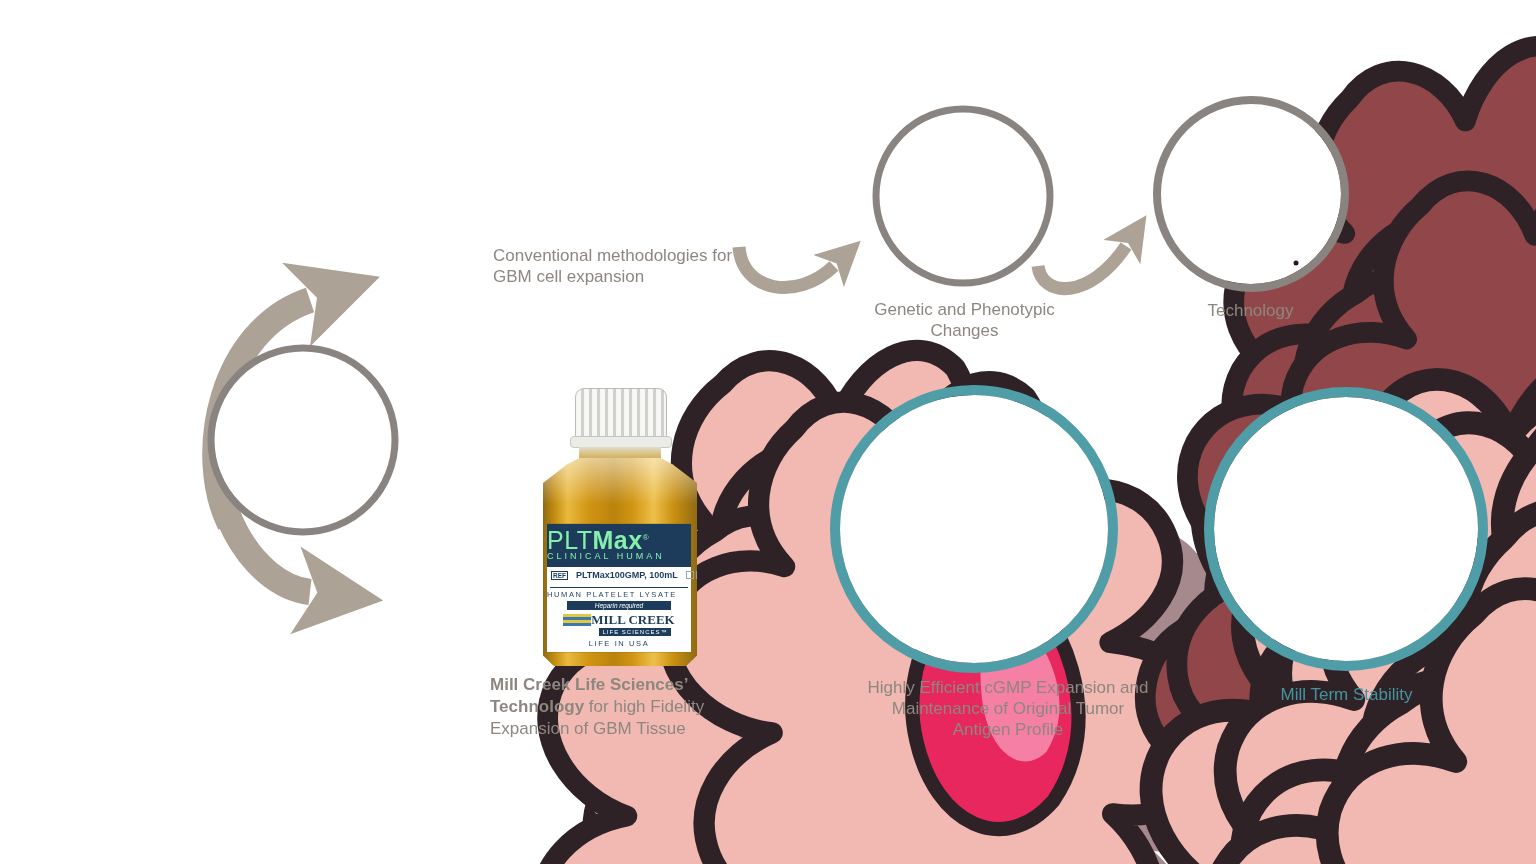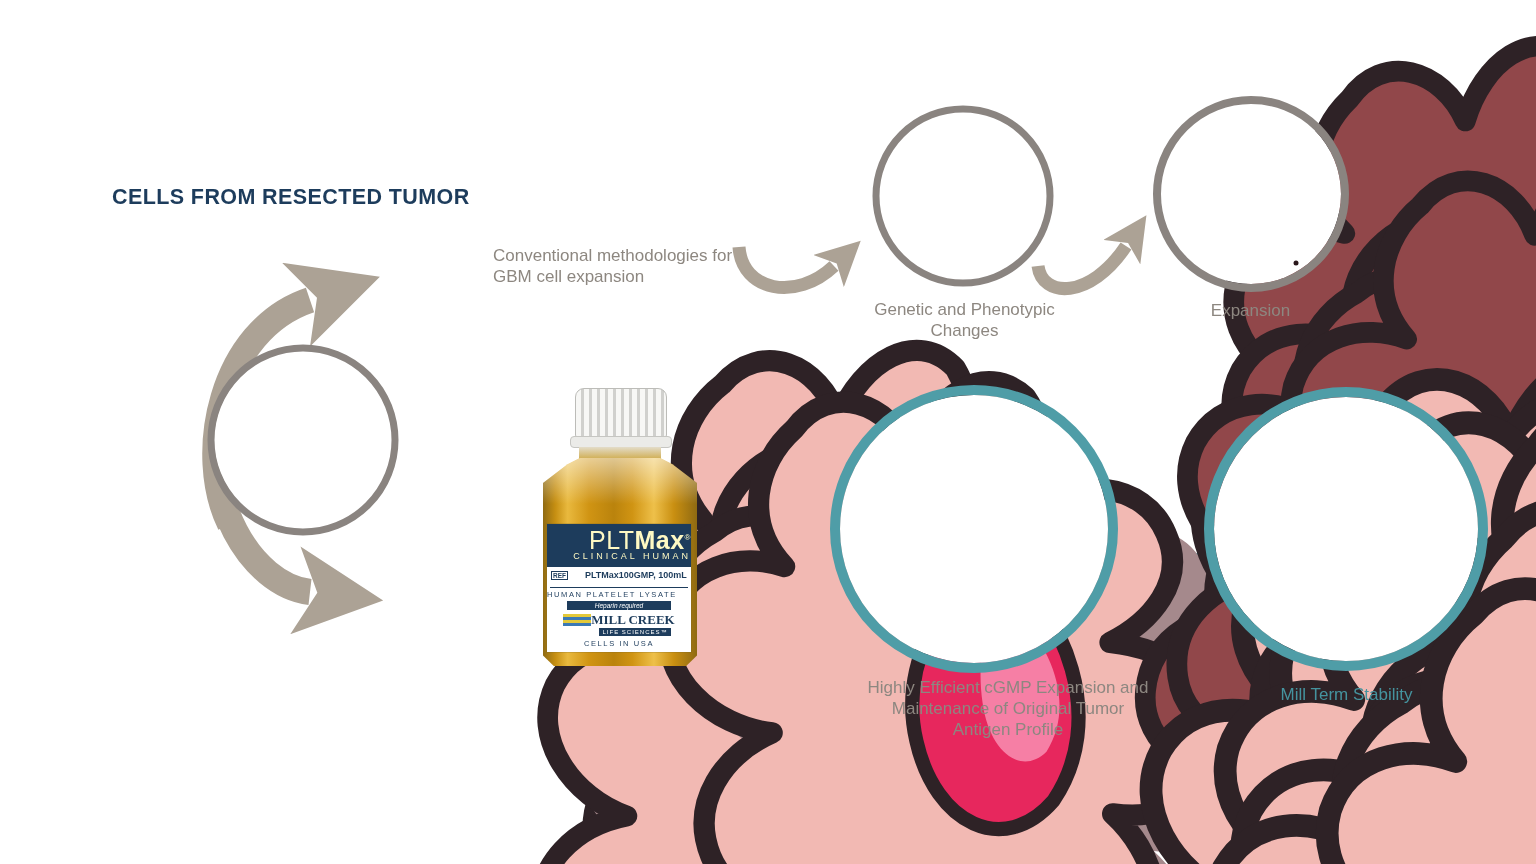--- a/index.html
+++ b/index.html
@@ -34,25 +34,25 @@
   .neck{position:absolute;left:36px;top:61px;width:82px;height:14px;
        background:linear-gradient(180deg,#e3dcc9,#cda63e);}
   .bottle-body{position:absolute;left:0;top:72px;width:154px;height:208px;
        clip-path:polygon(24% 0,76% 0,84% 3%,100% 12%,100% 95%,93% 100%,7% 100%,0 95%,0 12%,16% 3%);
        background:linear-gradient(90deg,#8f6a12 0,#c68f12 8%,#e9b93e 16%,#d09413 30%,
                   #ba830d 46%,#d09413 58%,#eec04a 72%,#c98f11 85%,#8f6a12 100%);}
   .bottle-body:before{content:"";position:absolute;left:0;top:0;width:100%;height:46px;
        background:linear-gradient(180deg,rgba(255,255,255,.55),rgba(255,255,255,0));}
   .bottle-label{position:absolute;left:4px;top:66px;width:144px;height:128px;background:#ffffff;
        box-shadow:0 0 0 1px rgba(120,100,40,.25);}
-  .label-band{background:#1d3c5c;color:#fef9c3;text-align:right;height:42px;padding-top:1px;}
+  .label-band{background:#1d3c5c;color:#86efac;text-align:left;height:42px;padding-top:1px;}
   .brand{font-size:25px;line-height:26px;letter-spacing:.5px;}
   .brand .reg{font-size:8px;vertical-align:super;}
   .grade{font-size:9px;letter-spacing:3px;margin-top:-2px;}
-  .sku-row{display:flex;align-items:center;gap:17px;padding:3px 4px 1px 4px;color:#1d3c5c;}
+  .sku-row{display:flex;align-items:center;gap:8px;padding:3px 4px 1px 4px;color:#1d3c5c;}
   .ref-box{font-size:6.5px;font-weight:bold;border:1px solid #1d3c5c;padding:0 1px;}
   .sku{font-size:9px;font-weight:bold;white-space:nowrap;}
   .mini-icons{margin-left:auto;display:flex;gap:2px;}
   .mini-box{width:6px;height:6px;border:1px solid #9aa0a8;}
   .label-rule{height:1px;background:#1d3c5c;margin:6px 3px 2px 3px;}
   .product{font-size:7.5px;letter-spacing:1.6px;color:#1d3c5c;}
   .note-band{background:#1d3c5c;color:#fff;font-size:6.5px;font-style:italic;text-align:center;
        width:72%;margin:2px auto 2px auto;padding:1px 0;}
   .logo-row{display:flex;align-items:center;justify-content:center;margin-top:1px;}
   .stripes{width:28px;height:12px;
@@ -194,28 +194,30 @@
         <use href="#cell" class="c-pink" x="-50" y="-50" transform="translate(1236,624) rotate(7) scale(0.92)"></use>
         <use href="#cell" class="c-pink" x="-50" y="-50" transform="translate(1302,628) rotate(-5) scale(0.92)"></use>
         <use href="#cell" class="c-pink" x="-50" y="-50" transform="translate(1370,630) rotate(6) scale(0.92)"></use>
         <use href="#cell" class="c-pink" x="-50" y="-50" transform="translate(1434,622) rotate(-7) scale(0.92)"></use>
         <use href="#cell" class="c-pink" x="-50" y="-50" transform="translate(1336,668) rotate(3) scale(0.92)"></use>
       </g>
       <circle cx="1346" cy="529" r="137" fill="none" stroke="#4f9da7" stroke-width="10"></circle>
     </g>
   </svg>
 
-  <div class="title">CELLS FROM RESECTED TUMOR</div>
 
   <div class="txt center" style="left:842px;top:299px;width:245px;">Genetic and Phenotypic Changes</div>
 
   <div class="txt" style="left:493px;top:245px;width:252px;">Conventional methodologies for GBM cell expansion</div>
 
-  <div class="txt center" style="left:1128px;top:300px;width:245px;">Expansion</div>
-
+  <div class="txt center" style="left:1128px;top:300px;width:245px;">Technology</div>
+
+  <div class="txt" style="left:490px;top:674px;width:258px;line-height:1.28;">
+    <span class="b">Mill Creek Life Sciences’ Technology</span><span> for high Fidelity Expansion of GBM Tissue</span>
+  </div>
 
   <div class="txt center" style="left:830px;top:677px;width:292px;margin-left:32px;">Highly Efficient cGMP Expansion and Maintenance of Original Tumor Antigen Profile</div>
 
   <div class="txt center teal-text" style="left:1224px;top:684px;width:245px;">Mill Term Stability</div>
 
   <div class="bottle">
     <div class="cap"></div>
     <div class="cap-lip"></div>
     <div class="neck"></div>
     <div class="bottle-body">
@@ -235,18 +237,18 @@
           </span>
         </div>
         <div class="label-rule"></div>
         <div class="product">HUMAN PLATELET LYSATE</div>
         <div class="note-band">Heparin required</div>
         <div class="logo-row">
           <span class="stripes"></span>
           <span class="company">MILL CREEK</span>
         </div>
         <span class="company-sub">LIFE SCIENCES™</span>
-        <div class="origin">CELLS IN USA</div>
+        <div class="origin">LIFE IN USA</div>
       </div>
     </div>
   </div>
 
 </div>
 
 </body></html>

